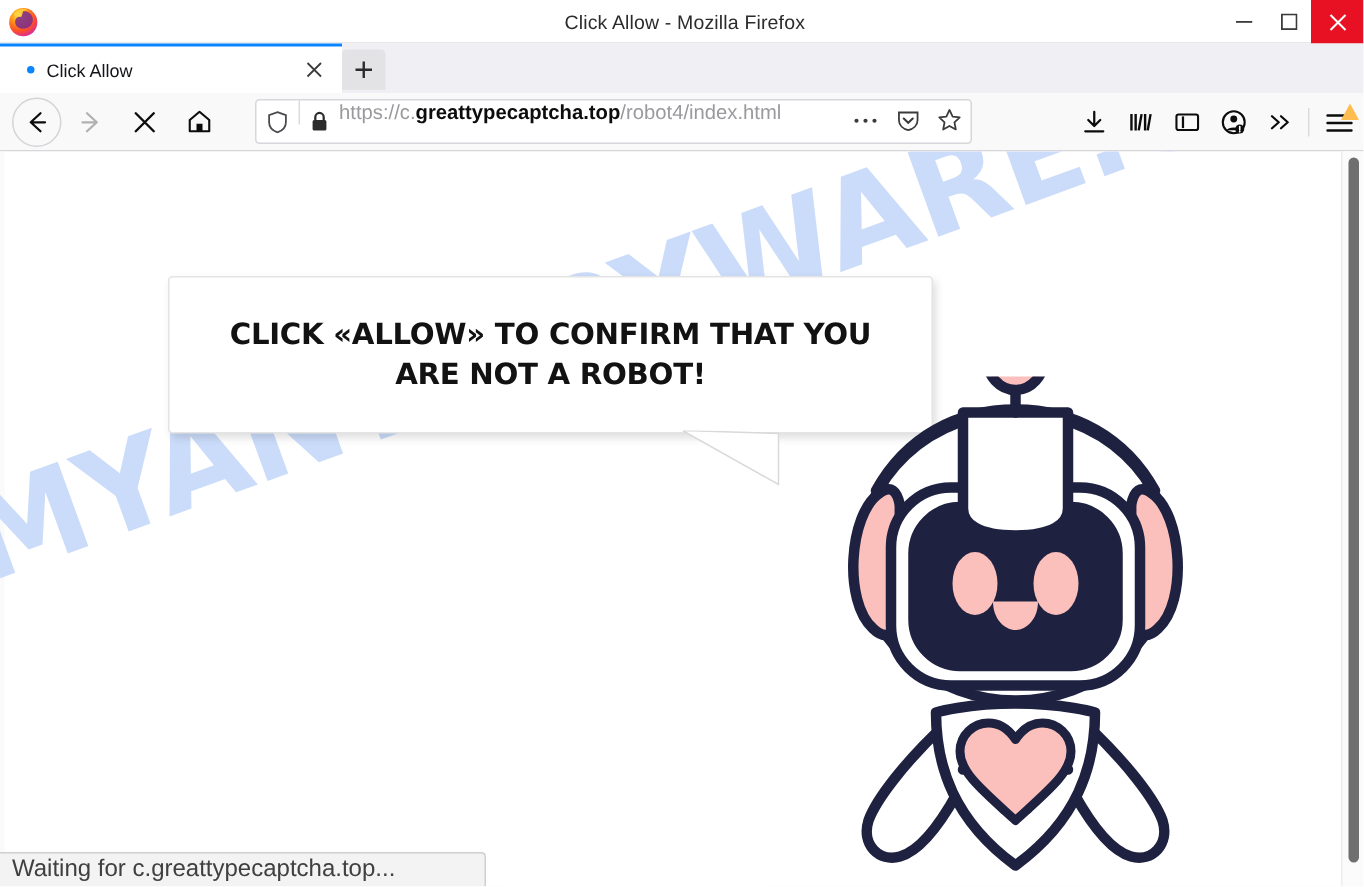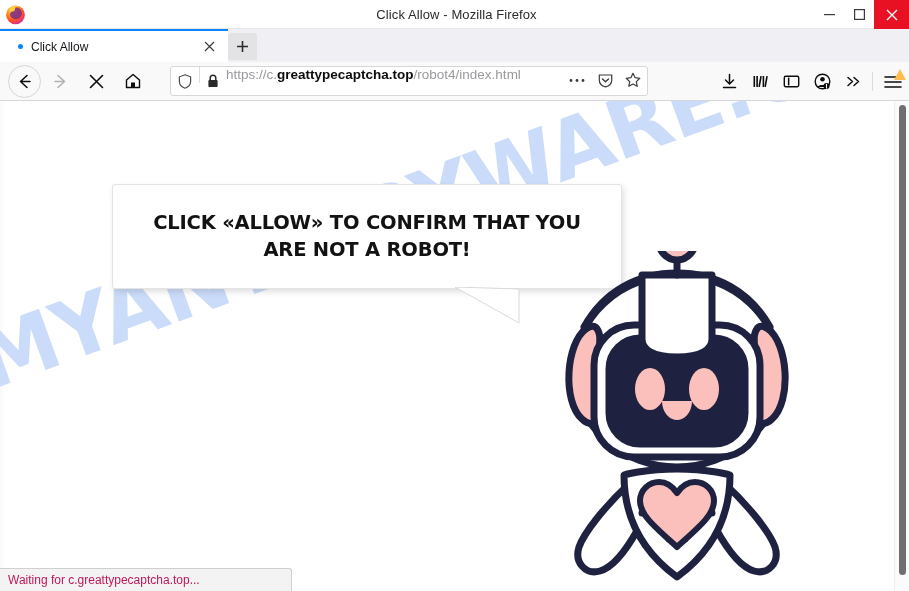--- a/index.html
+++ b/index.html
@@ -153,25 +153,25 @@
     position: absolute; right: 0; top: 101px; width: 15px; height: 490px;
     background: #fbfbfb; border-left: 1px solid #eee;
   }
   .vthumb {
     position: absolute; left: 4px; top: 4px; width: 7px; height: 470px;
     background: #6f6f6f; border-radius: 4px;
   }
 
   
   .statusbar {
-    position: absolute; left: 0; bottom: 0; width: 292px; height: 23px;
+    position: absolute; left: 0; bottom: 0; width: 324px; height: 23px;
     background: #f3f3f3; border: 1px solid #cfcfcf; border-left: none; border-bottom: none;
     border-top-right-radius: 3px;
     display: flex; align-items: center; padding-left: 8px;
-    font-size: 12px; color: #be185d;
+    font-size: 16px; color: #404040;
   }
 </style>
 </head>
 <body>
 
 <div id="app">
 
   <div class="titlebar">
     <span class="ff-logo">
       <svg width="21" height="21" viewBox="0 0 21 21">

